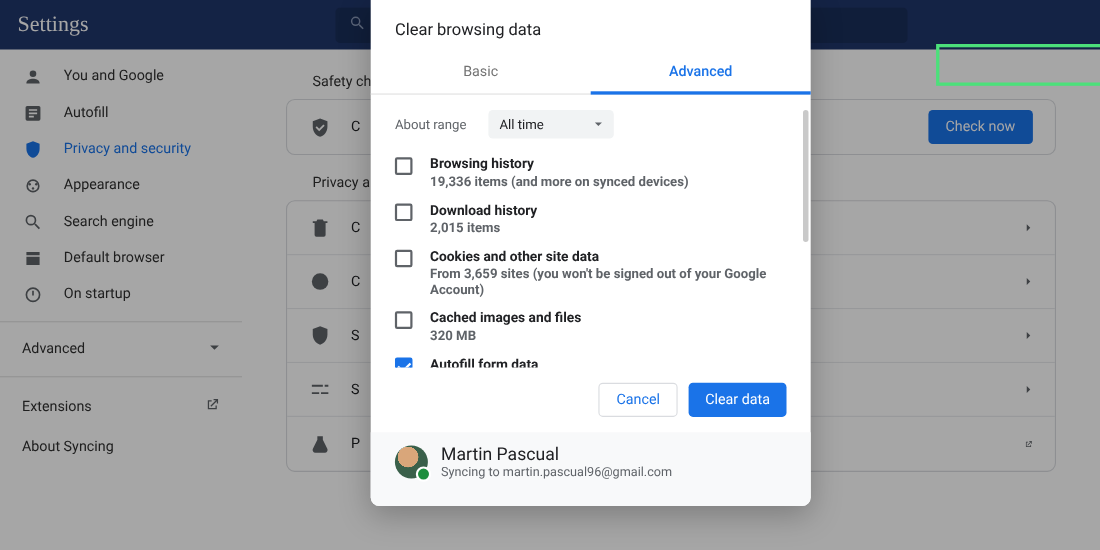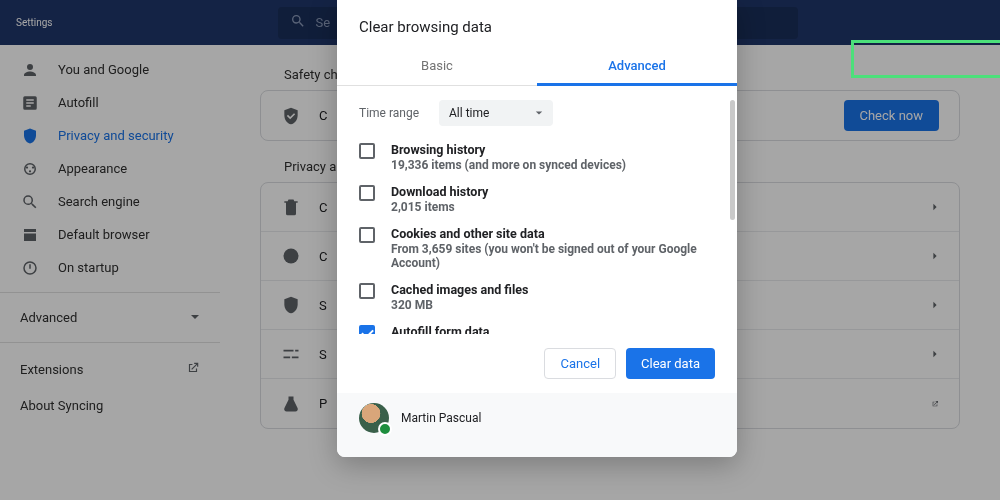--- a/index.html
+++ b/index.html
@@ -1,20 +1,20 @@
 <!DOCTYPE html>
 <html><head>
   <meta charset="utf-8">
   <style>
     * { box-sizing: border-box; margin: 0; padding: 0; font-family: 'Segoe UI', Roboto, Arial, sans-serif; }
     body { width: 1000px; height: 500px; overflow: hidden; background: #fff; position: relative; }
 
     
     .topbar { height: 45px; background: #20366a; display: flex; align-items: center; padding: 0 16px; }
-    .topbar-title { color: #fff; font-size: 10px; }
+    .topbar-title { color: #fff; font-size: 20px; font-family: Liberation Serif, serif; }
     .searchbar { margin-left: 225px; width: 520px; height: 32px; background: #1a2e5a; border-radius: 4px; display: flex; align-items: center; padding: 0 12px; }
     .searchbar svg { width: 16px; height: 16px; fill: #8a9ab8; }
     .searchbar-text { color: #8a9ab8; font-size: 13px; margin-left: 10px; }
 
     
     .sidebar { position: absolute; left: 0; top: 45px; width: 220px; padding-top: 8px; }
     .side-item { display: flex; align-items: center; height: 33px; padding: 0 20px; font-size: 13px; color: #303030; cursor: pointer; }
     .side-item.active { color: #1a73e8; }
     .side-icon { width: 20px; height: 20px; margin-right: 18px; display: flex; align-items: center; justify-content: center; }
     .side-icon svg { width: 18px; height: 18px; fill: #5f6368; }
@@ -62,21 +62,21 @@
     .scrollbar { position: absolute; right: 2px; top: 14px; width: 5px; height: 120px; background: #c9c9c9; border-radius: 3px; }
 
     .dlg-actions { display: flex; justify-content: flex-end; padding: 10px 22px 14px; gap: 10px; }
     .btn-cancel { background: #fff; border: 1px solid #dadce0; color: #1a73e8; border-radius: 4px; padding: 7px 15px; font-size: 13px; cursor: pointer; }
     .btn-clear { background: #1a73e8; border: none; color: #fff; border-radius: 4px; padding: 8px 15px; font-size: 13px; cursor: pointer; }
 
     .dlg-footer { background: #f8f9fa; padding: 10px 22px 14px; border-radius: 0 0 8px 8px; }
     .sync-row { display: flex; align-items: center; margin-bottom: 10px; }
     .avatar { width: 30px; height: 30px; border-radius: 50%; background: radial-gradient(circle at 40% 35%, #d9a67a 35%, #3a604a 36%); position: relative; margin-right: 12px; }
     .avatar-badge { position: absolute; right: -3px; bottom: -3px; width: 14px; height: 14px; background: #1e8e3e; border: 2px solid #fff; border-radius: 50%; }
-    .sync-txt1 { font-size: 12px; color: #202124; }
+    .sync-txt1 { font-size: 16px; color: #202124; }
     .sync-txt2 { font-size: 11.5px; color: #5f6368; }
     .foot-note { font-size: 12px; color: #5f6368; line-height: 1.4; }
   </style>
 </head>
 <body>
 
 <div class="topbar">
   <div class="topbar-title">Settings</div>
   <div class="searchbar">
     <span><svg viewBox="0 0 24 24">
@@ -232,21 +232,21 @@
   <div class="dlg-title">Clear browsing data</div>
   <div class="tabs">
     <div class="tab">Basic</div>
     <div class="tab active">Advanced</div>
   </div>
   <div class="tab-highlight" style="left:514px; top:40px; width:222px; height:38px;"></div>
 
   <div class="dlg-body">
     <div class="scrollbar"></div>
     <div class="time-row">
-      <span>Time range</span>
+      <span>About range</span>
       <div class="time-select">
         <span>All time</span>
         <span><svg viewBox="0 0 10 10">
               <path d="M1 3l4 4 4-4z"></path>
             </svg></span>
       </div>
     </div>
 
     <div class="opt-row">
       <div class="opt-chk"></div>
@@ -289,19 +289,20 @@
     <button class="btn-clear">Clear data</button>
   </div>
 
   <div class="dlg-footer">
     <div class="sync-row">
       <div class="avatar">
         <div class="avatar-badge"></div>
       </div>
       <div>
         <div class="sync-txt1">Martin Pascual</div>
+        <div class="sync-txt2">Syncing to martin.pascual96@gmail.com</div>
       </div>
     </div>
     <div class="foot-note">
       
     </div>
   </div>
 </div>
 
 </body></html>

